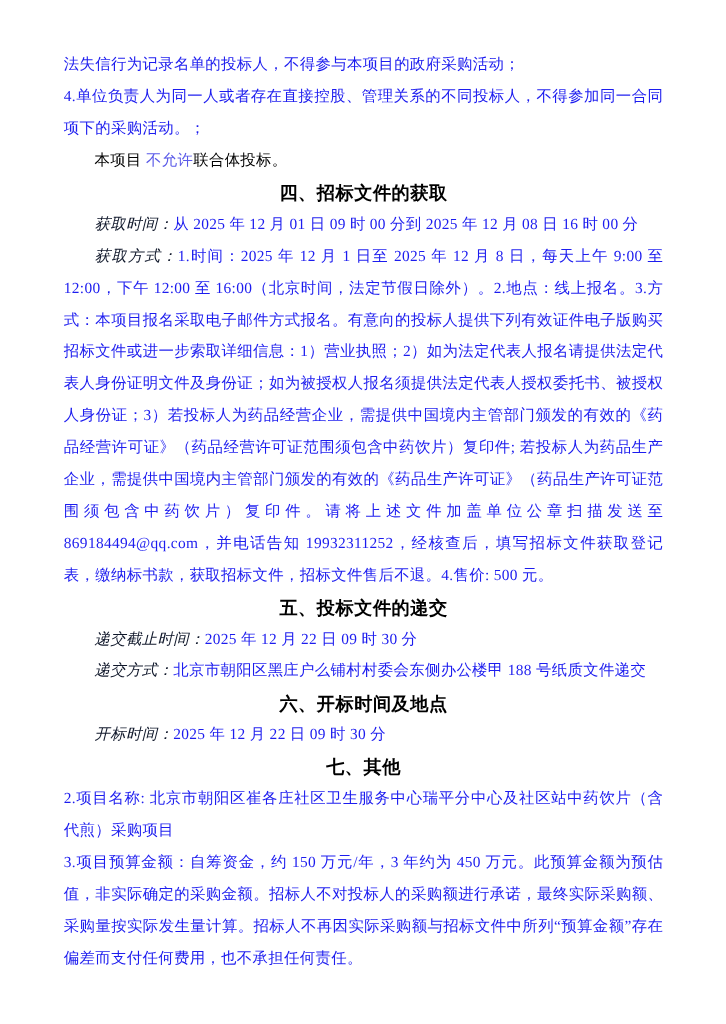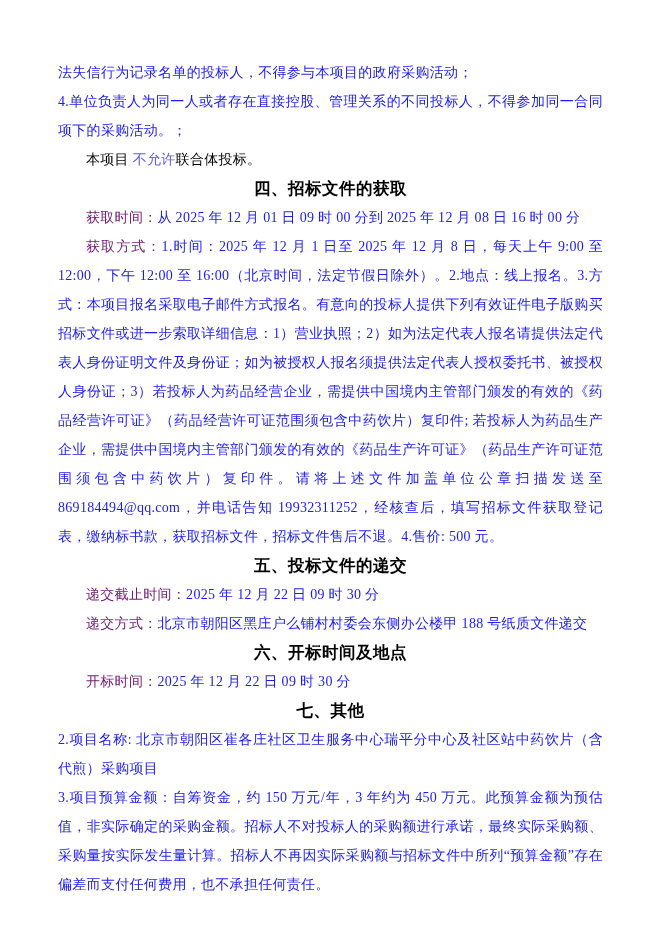--- a/index.html
+++ b/index.html
@@ -7,33 +7,33 @@
   body {
     width: 660px;
     height: 931px;
     background: #ffffff;
     overflow: hidden;
     font-family: "Liberation Serif", serif;
   }
   .page {
     width: 660px;
     height: 931px;
-    padding: 58px 57px 0 58px;
+    padding: 45px 57px 0 58px;
     background: #ffffff;
   }
   p, h2 { margin: 0; padding: 0; text-align: center; }
   .t {
     font-size: 14px;
     line-height: 29px;
     text-align: justify;
     color: #000000;
     letter-spacing: 0.3px;
   }
   .blue { color: #1c1cef; }
-  .label { color: #701a75; }
+  .label { color: #0f172a; font-style: italic; }
   .indent { text-indent: 2em; }
   .heading {
     font-size: 16.5px;
     line-height: 29px;
     font-weight: bold;
     color: #000000;
     letter-spacing: 0.5px;
   }
   .em-italic {
     color: #5a5ae8;

